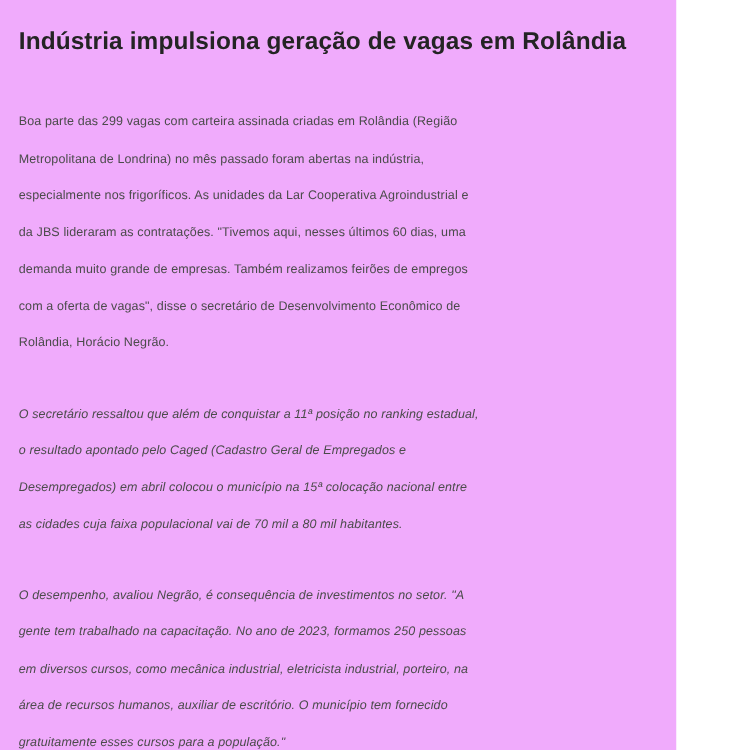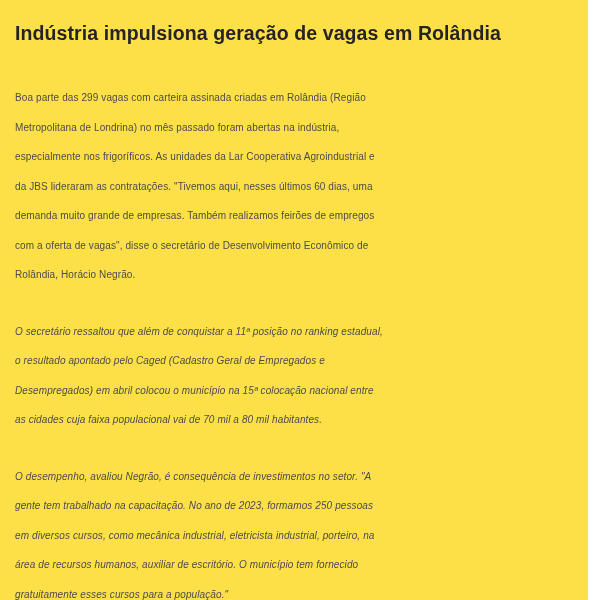--- a/index.html
+++ b/index.html
@@ -8,24 +8,24 @@
     background: #ffffff;
   }
   body {
     width: 600px;
     height: 600px;
     overflow: hidden;
     font-family: "Liberation Sans", sans-serif;
   }
   .page {
     box-sizing: border-box;
-    width: 588px;
+    width: 541px;
     height: 600px;
     padding: 20px 2px 0 15px;
-    background: #fde047;
+    background: #f0abfc;
   }
   .article-title {
     margin: 0 0 37px 0;
     font-size: 19.5px;
     line-height: 26px;
     font-weight: 700;
     letter-spacing: 0.1px;
     color: #242424;
   }
   .article-paragraph {

